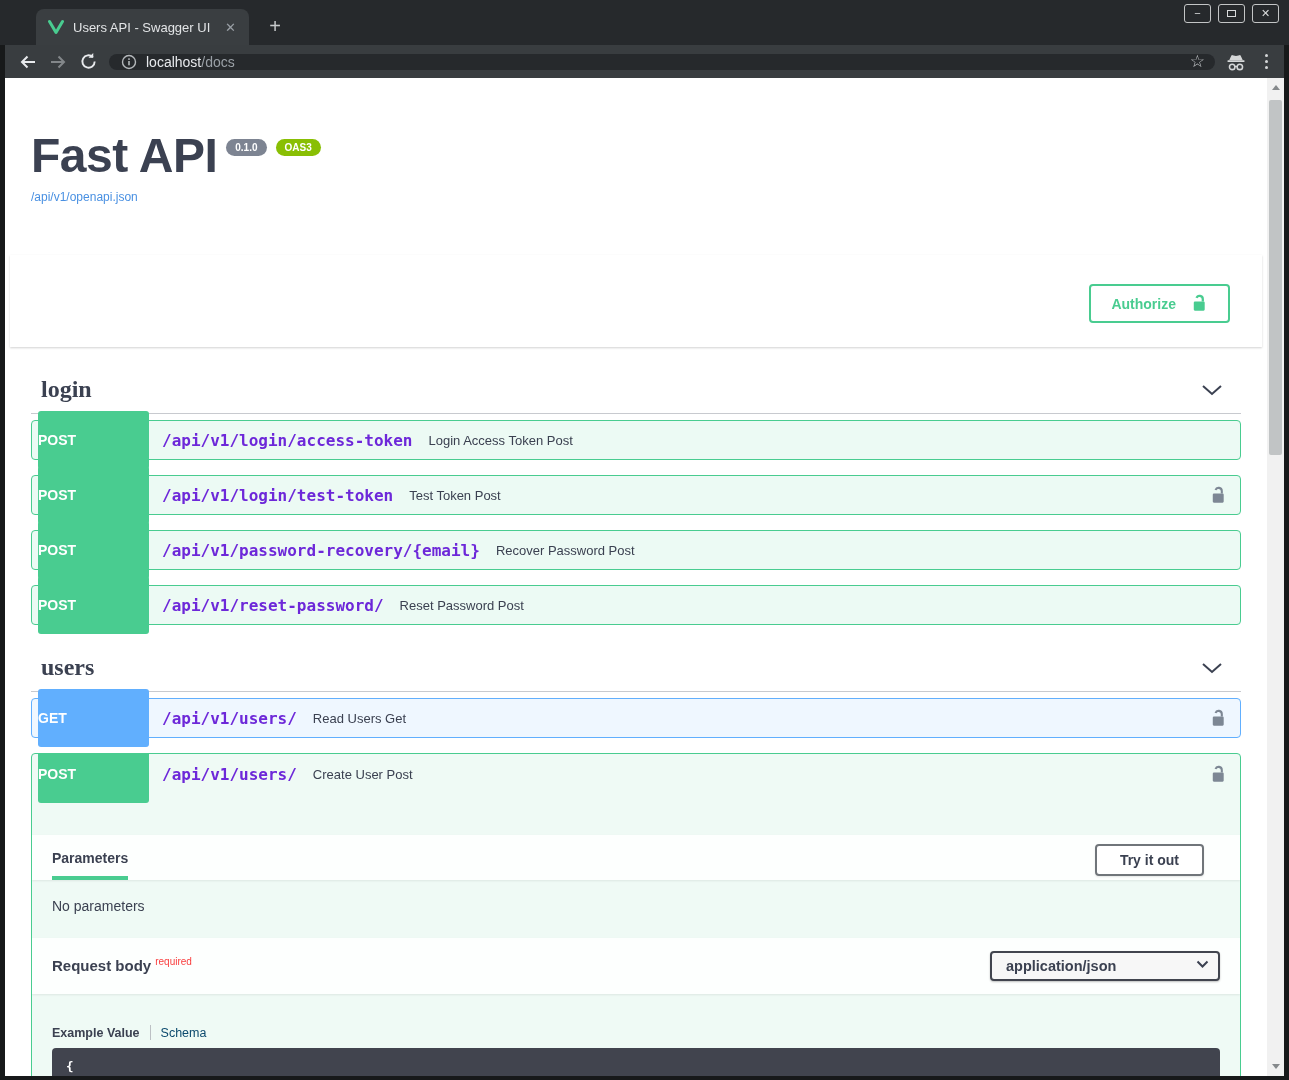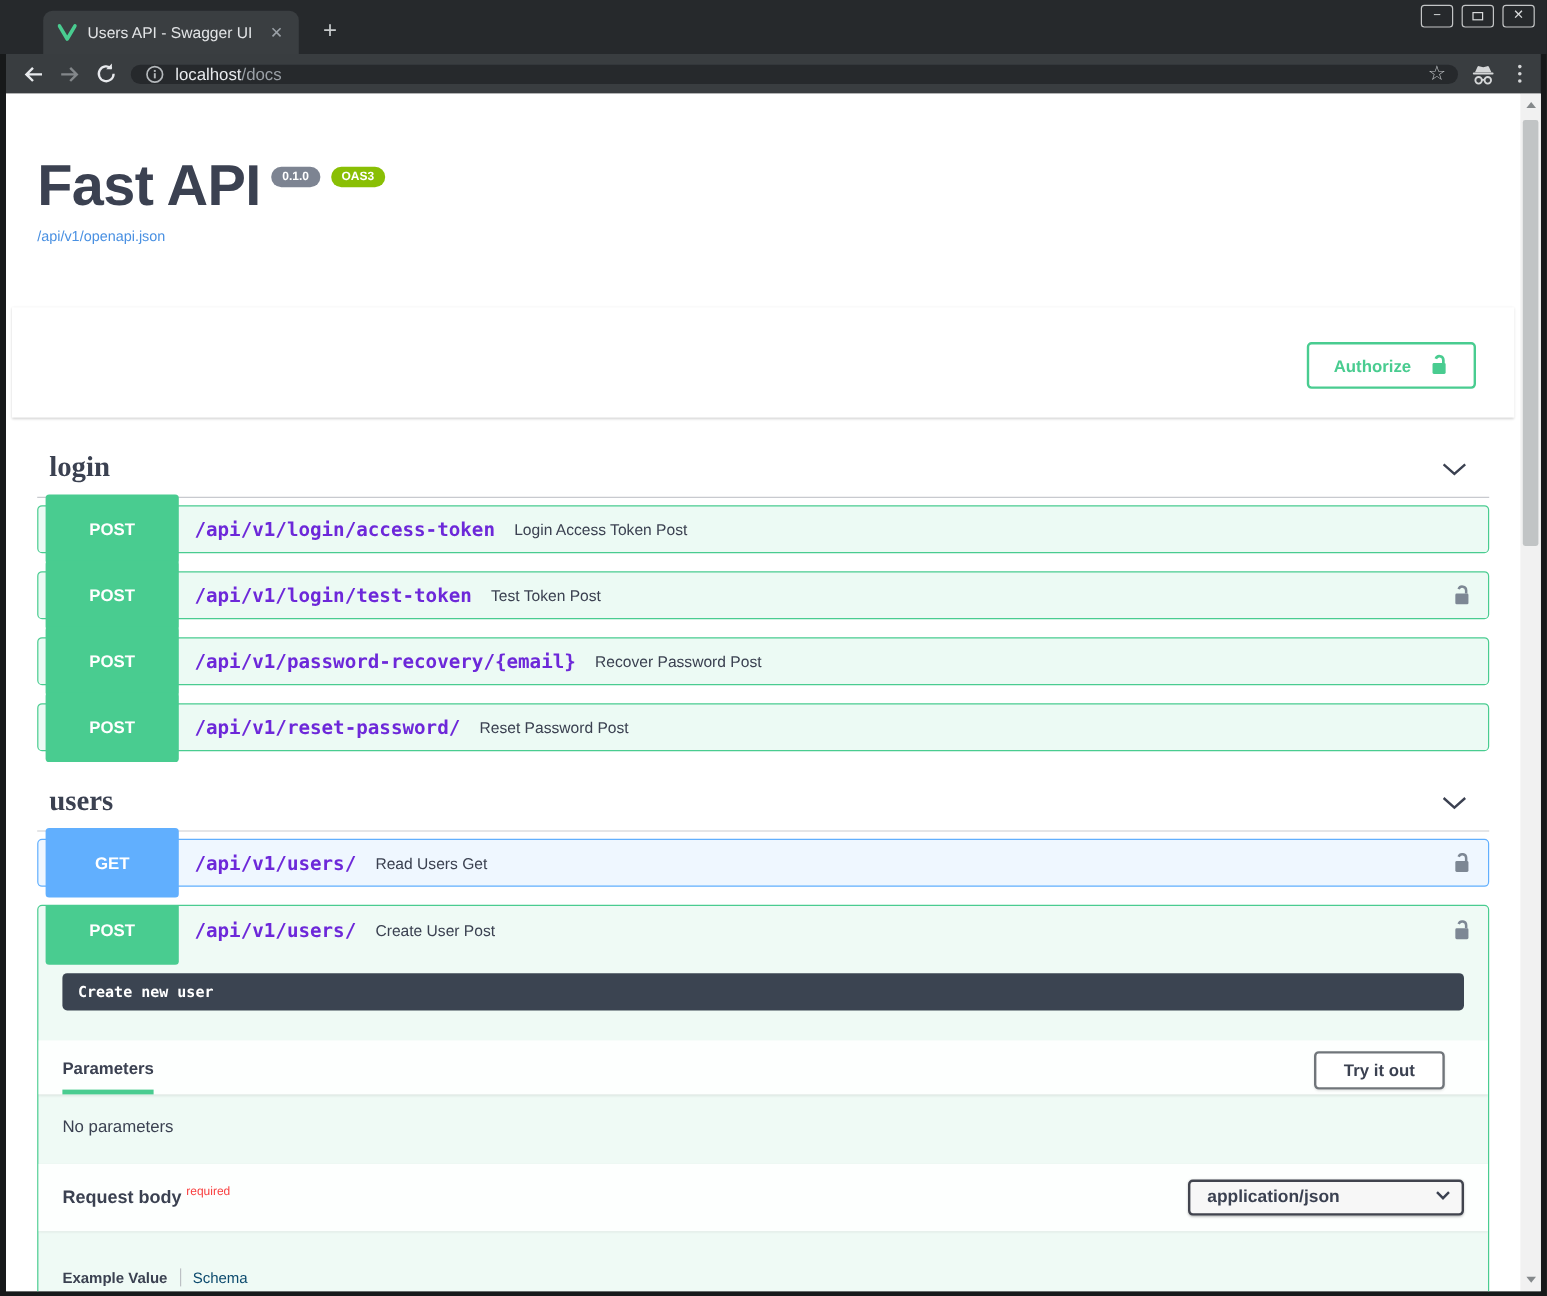--- a/index.html
+++ b/index.html
@@ -62,21 +62,21 @@
               color:#49cc90; font-size:14px; font-weight:bold; cursor:pointer; font-family:"Liberation Sans",sans-serif; }
 
   .tag-header { margin-top:29px; padding:0 18px 10px 0; display:flex; align-items:center; justify-content:space-between;
                 border-bottom:1px solid rgba(59,65,81,.28); cursor:pointer; }
   .tag-title { font-size:24px; font-weight:bold; color:#3b4151; padding-left:10px;font-family:Liberation Serif, serif; }
   .tag-header:first-of-type { margin-top:29px; }
 
   .op { display:flex; align-items:center; height:40px; border-radius:4px; margin-top:15px;
         border:1px solid #49cc90; background:rgba(73,204,144,.1); padding:0 8px 0 6px; cursor:pointer; }
   .op.first { margin-top:6px; }
-  .method { width:111px; text-align:center; padding:21px 0; border-radius:3px; background:#49cc90;
+  .method { width:111px; text-align:left; padding:21px 0; border-radius:3px; background:#49cc90;
             color:#fff; font-weight:bold; font-size:14px; flex:0 0 111px; }
   .op.get { border-color:#61affe; background:rgba(97,175,254,.1); }
   .op.get .method { background:#61affe; }
   .path { margin-left:13px; font-family:"DejaVu Sans Mono", monospace; font-weight:bold; font-size:16px; color:#6d28d9; }
   .summary { margin-left:16px; font-size:13px; color:#3b4151; }
   .lockbtn { margin-left:auto; margin-right:6px; background:none; border:none; cursor:pointer; display:flex; color:#7d8794; }
 
   .opblock-open { border:1px solid #49cc90; border-radius:4px; background:rgba(73,204,144,.09);
                   margin-top:15px; overflow:hidden; }
   .opblock-open .op { border:none; background:transparent; margin-top:0; border-radius:0; }
@@ -258,23 +258,20 @@
             <span class="summary">Create User Post</span>
             <button class="lockbtn">
               <svg width="16" height="19" viewBox="0 0 16 20">
                 <path d="M12 8V5.3a3.4 3.4 0 0 0-6.6-1.1" fill="none" stroke="currentColor" stroke-width="2.2"></path>
                 <rect x="2.5" y="8" width="11.5" height="9.5" rx="1.2" fill="currentColor"></rect>
               </svg>
             </button>
           </div>
 
           <div class="ob-body">
-            <div class="op-desc">
-              <span>Create new user</span>
-            </div>
 
             <div class="sec-head params">
               <span class="param-tab">Parameters</span>
               <button class="btn-tryout">Try it out</button>
             </div>
 
             <div class="no-params">No parameters</div>
 
             <div class="sec-head reqbody">
               <div>

